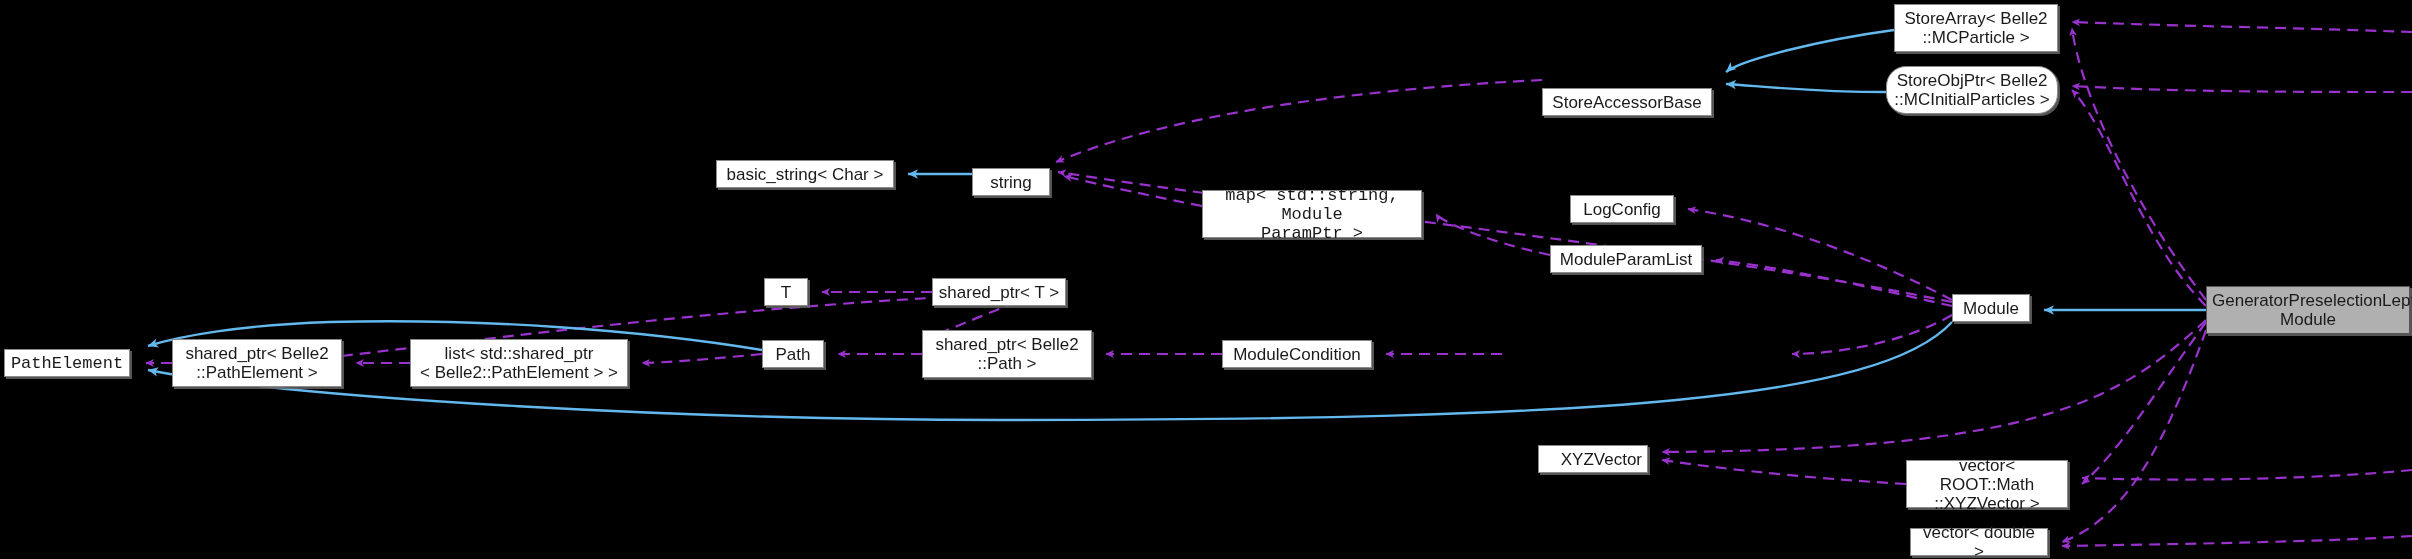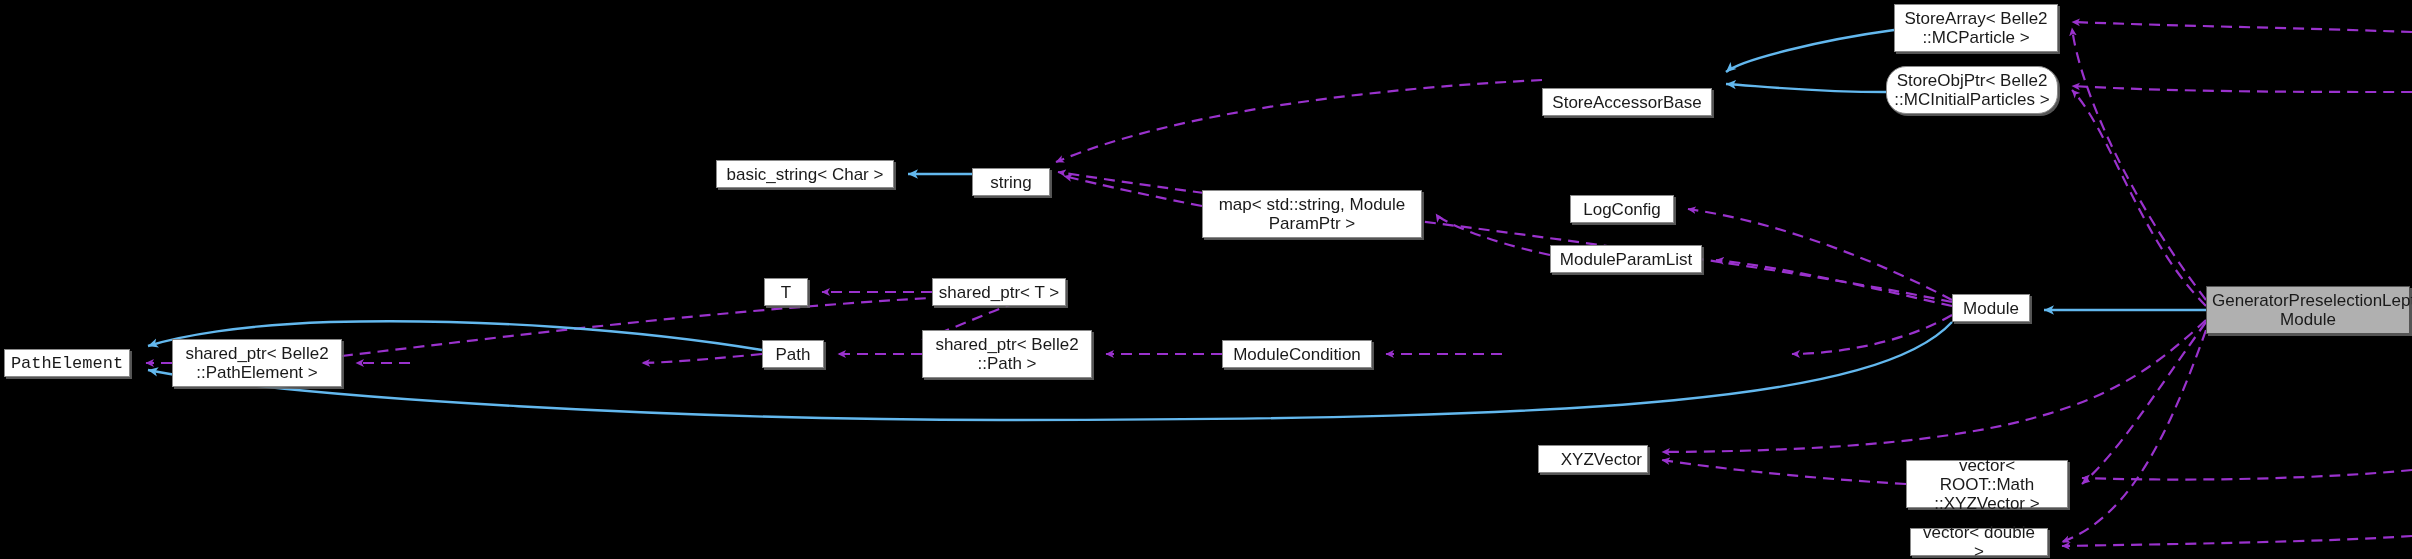--- a/index.html
+++ b/index.html
@@ -91,20 +91,24 @@
 
   <div class="node" style="left:4px;top:349px;width:126px;height:28px;font-family:Liberation Mono, monospace;">
     <span>PathElement</span>
   </div>
 
   <div class="node" style="left:172px;top:339px;width:170px;height:48px;">
     <span>shared_ptr&lt; Belle2
 ::PathElement &gt;</span>
   </div>
 
+  <div class="node" style="left:410px;top:339px;width:218px;height:48px;">
+    <span>list&lt; std::shared_ptr
+&lt; Belle2::PathElement &gt; &gt;</span>
+  </div>
 
   <div class="node" style="left:716px;top:160px;width:178px;height:28px;">
     <span>basic_string&lt; Char &gt;</span>
   </div>
 
   <div class="node" style="left:972px;top:168px;width:78px;height:28px;">
     <span>string</span>
   </div>
 
   <div class="node" style="left:764px;top:278px;width:44px;height:28px;">
@@ -117,21 +121,21 @@
 
   <div class="node" style="left:762px;top:340px;width:62px;height:28px;">
     <span>Path</span>
   </div>
 
   <div class="node" style="left:922px;top:330px;width:170px;height:48px;">
     <span>shared_ptr&lt; Belle2
 ::Path &gt;</span>
   </div>
 
-  <div class="node" style="left:1202px;top:190px;width:220px;height:48px;">
+  <div class="node" style="left:1202px;top:190px;width:220px;height:48px;font-family:Liberation Mono, monospace;">
     <span>map&lt; std::string, Module
 ParamPtr &gt;</span>
   </div>
 
   <div class="node" style="left:1222px;top:340px;width:150px;height:28px;">
     <span>ModuleCondition</span>
   </div>
 
 
   <div class="node" style="left:1570px;top:195px;width:104px;height:28px;">

